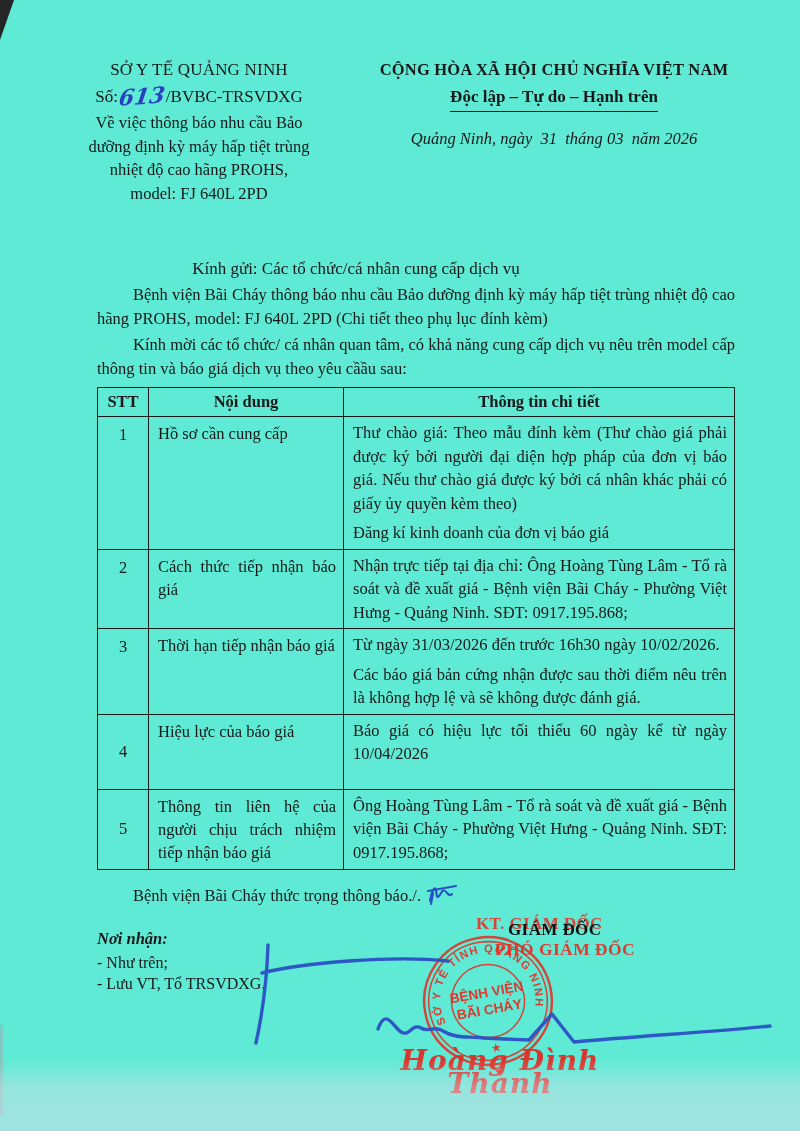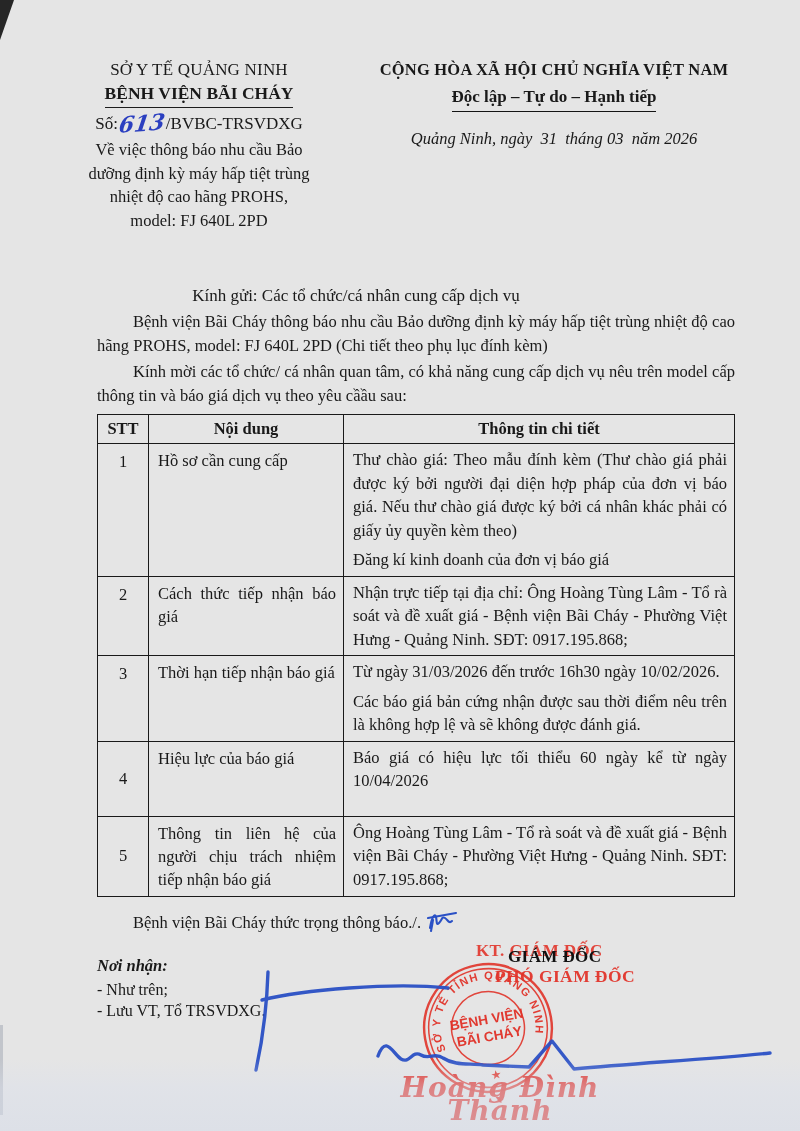--- a/index.html
+++ b/index.html
@@ -1,18 +1,18 @@
 <!DOCTYPE html>
 <html lang="vi"><head>
 <meta charset="utf-8">
 <style>
   html,body{margin:0;padding:0;background:#ffffff;}
   .page{
     position:relative;width:800px;height:1131px;overflow:hidden;
-    background:#e5e5e5;color:#191919;
+    background:#5eead4;color:#191919;
     font-family:"Liberation Serif","DejaVu Serif",serif;
     font-size:16.5px;line-height:23px;
   }
   
   .corner-artifact{position:absolute;top:0;left:0;width:14px;height:40px;
     background:#262626;clip-path:polygon(0 0,100% 0,0 100%);}
   .bottom-shade{position:absolute;left:0;right:0;bottom:0;height:72px;
     background:linear-gradient(180deg,rgba(222,227,237,0) 0%,rgba(219,224,236,.45) 40%,rgba(214,220,233,.55) 100%);}
   .left-edge-shade{position:absolute;left:0;top:1025px;width:3px;height:90px;background:rgba(160,165,178,.5);}
 
@@ -71,27 +71,26 @@
 </style>
 </head>
 <body>
 
 <div class="page">
   <div class="corner-artifact"></div>
 
   <div class="header">
     <div class="header-left">
       <div class="hl-line1">SỞ Y TẾ QUẢNG NINH</div>
-      <div class="hl-line2"><span>BỆNH VIỆN BÃI CHÁY</span></div>
       <div class="so-line"><span>Số:</span><span class="so-number">613</span><span>/BVBC-TRSVDXG</span></div>
       <div class="subject">Về việc thông báo nhu cầu Bảo dưỡng định kỳ máy hấp tiệt trùng nhiệt độ cao hãng PROHS, model: FJ 640L 2PD</div>
     </div>
     <div class="header-right">
       <div class="national">CỘNG HÒA XÃ HỘI CHỦ NGHĨA VIỆT NAM</div>
-      <div class="motto"><span>Độc lập – Tự do – Hạnh tiếp</span></div>
+      <div class="motto"><span>Độc lập – Tự do – Hạnh trên</span></div>
       <div class="dateline">Quảng Ninh, ngày  31  tháng 03  năm 2026</div>
     </div>
   </div>
 
   <div class="body">
     <div class="kinh-gui">Kính gửi: Các tổ chức/cá nhân cung cấp dịch vụ</div>
     <p class="para">Bệnh viện Bãi Cháy thông báo nhu cầu Bảo dưỡng định kỳ máy hấp tiệt trùng nhiệt độ cao hãng PROHS, model: FJ 640L 2PD (Chi tiết theo phụ lục đính kèm)</p>
     <p class="para">Kính mời các tổ chức/ cá nhân quan tâm, có khả năng cung cấp dịch vụ nêu trên model cấp thông tin và báo giá dịch vụ theo yêu cầầu sau:</p>
 
     <table class="quote">

